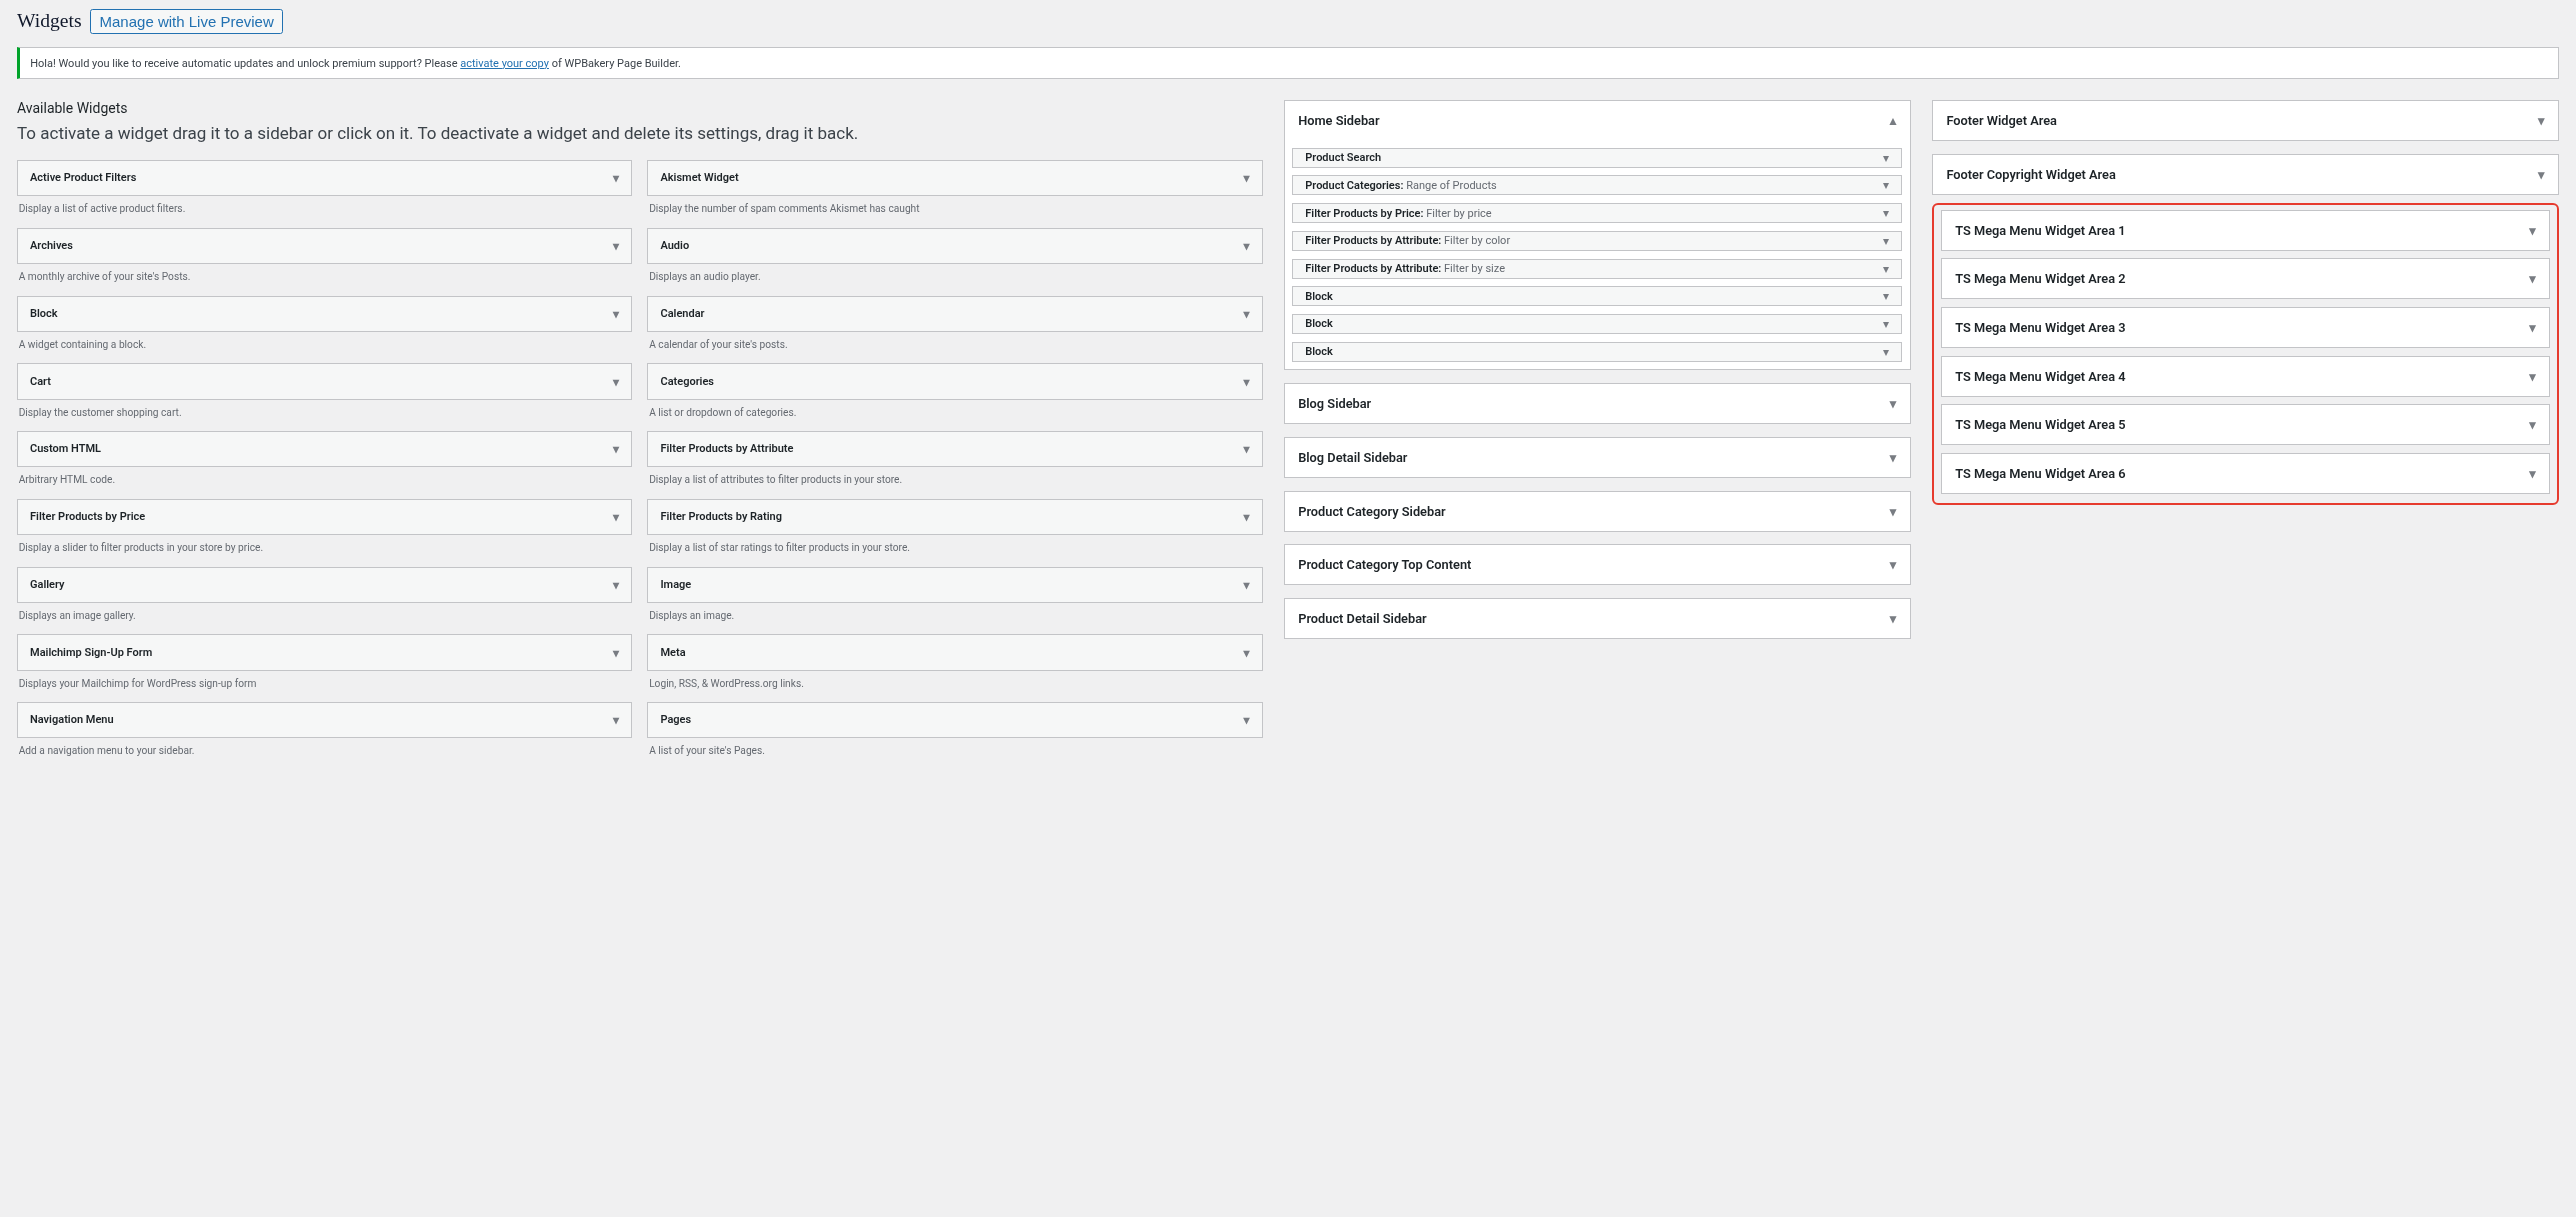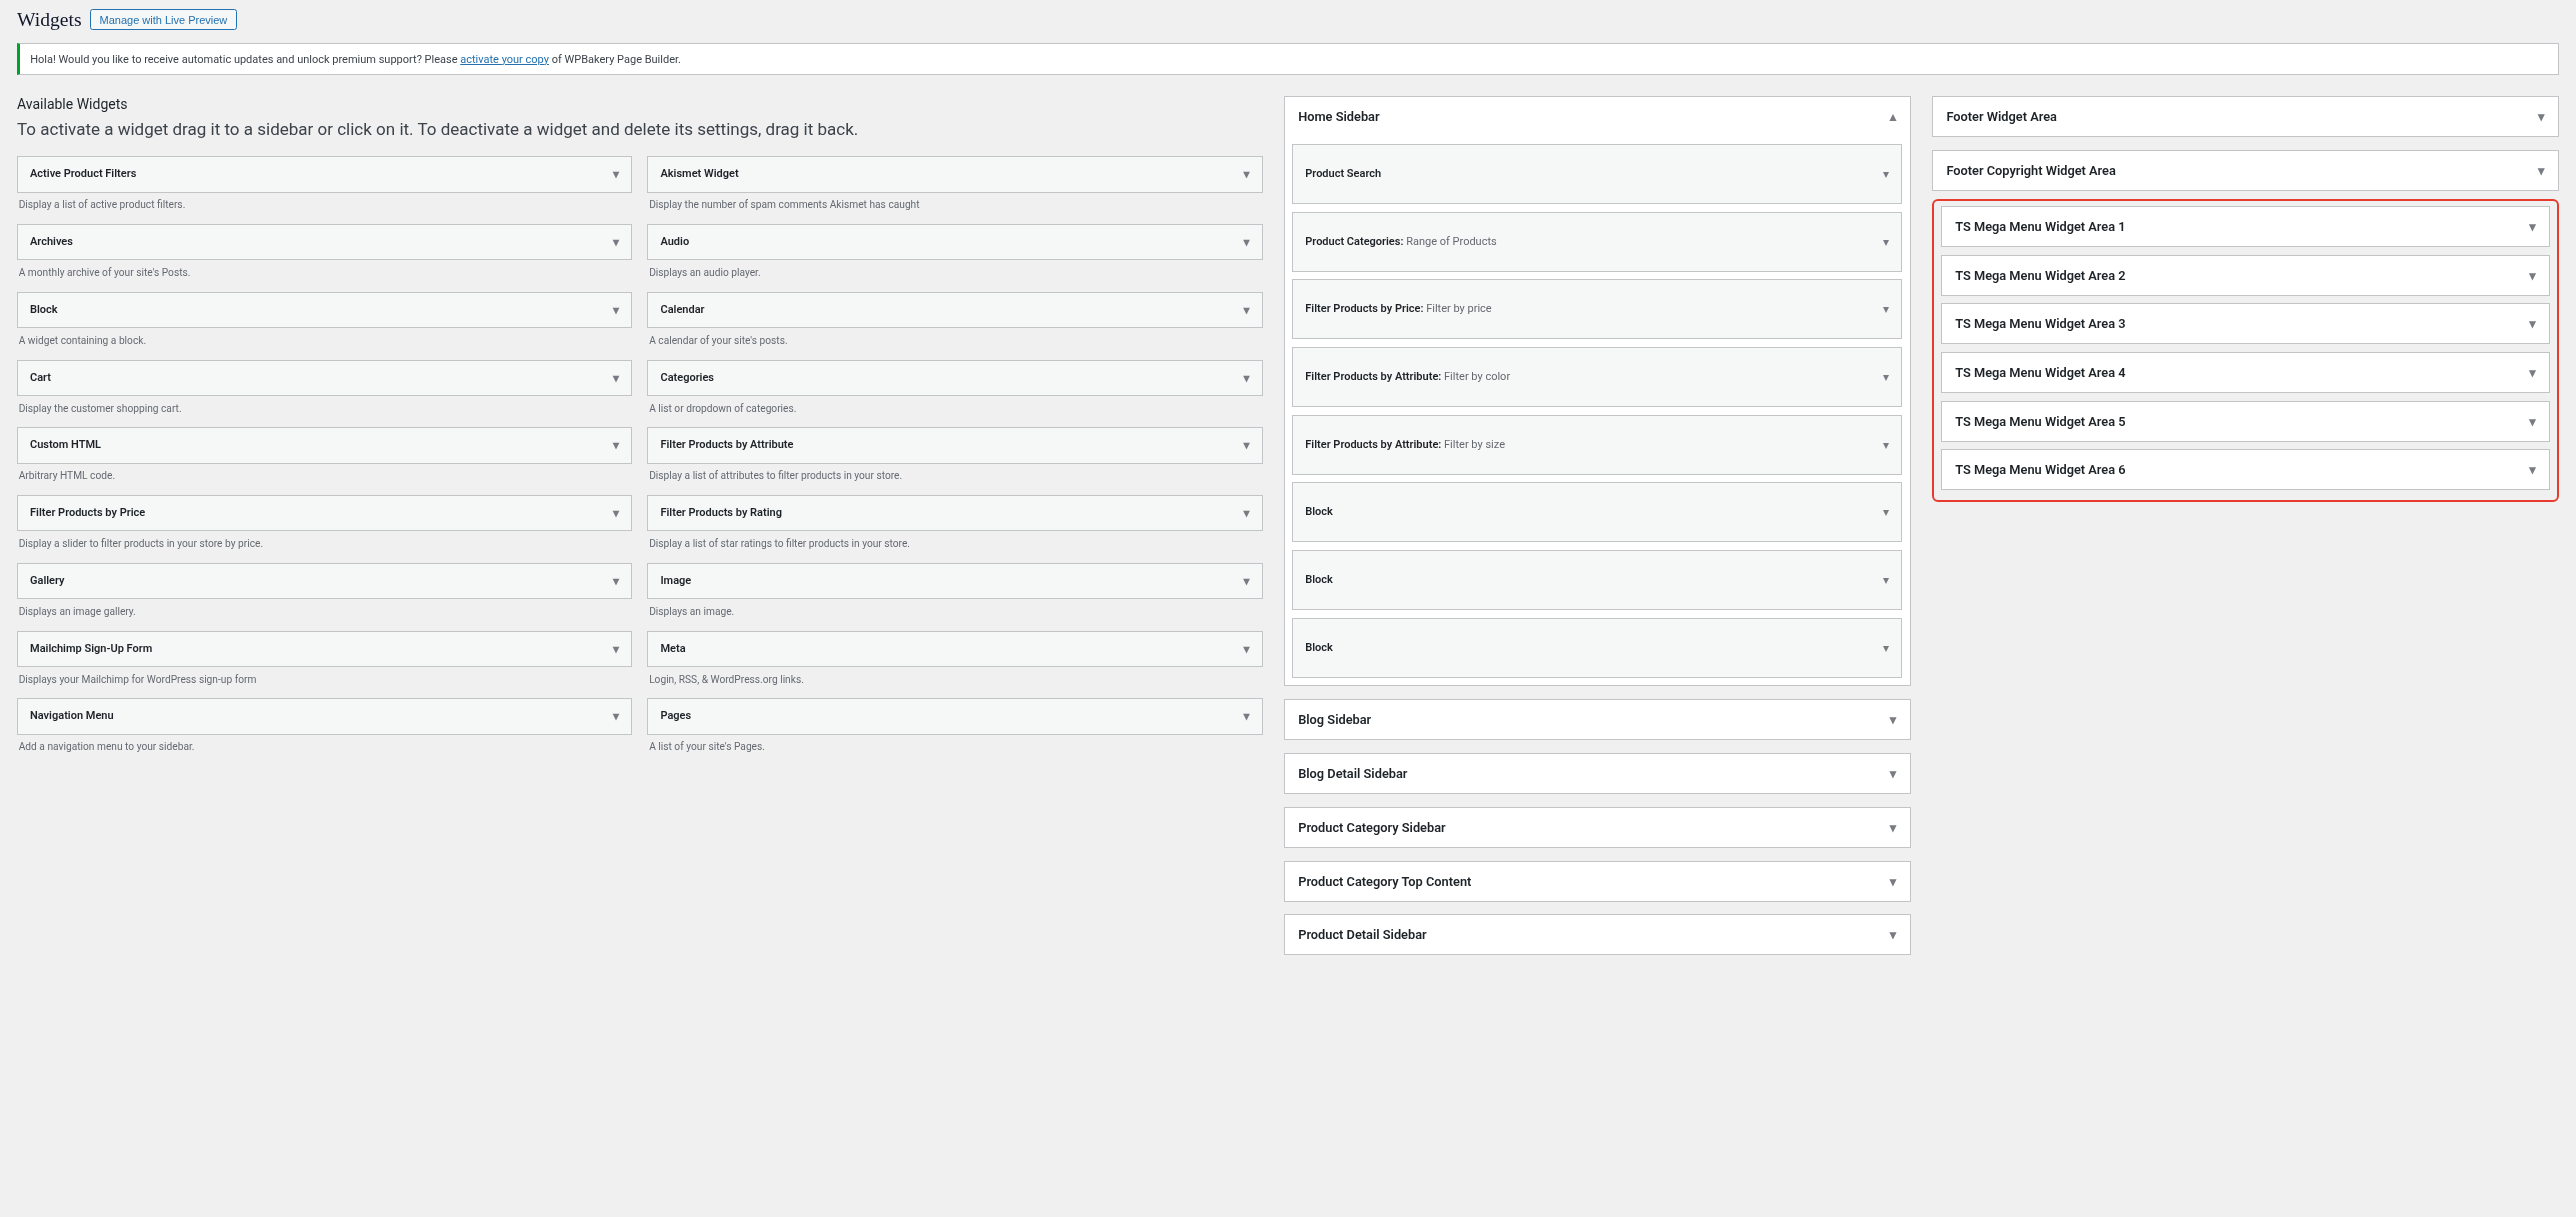--- a/index.html
+++ b/index.html
@@ -8,21 +8,21 @@
       font-size: 11px;
       color: #3c434a;
       background: #f0f0f1;
       padding: 8.5px 17px 17px;
     }
     
     .header { display: flex; align-items: center; gap: 8.5px; margin-bottom: 12.8px; }
     h1 { font-size: 19.6px; font-weight: 400; color: #0f172a; font-family: Liberation Serif, serif; }
     .button-outline {
       border: 0.9px solid #2271b1; color: #2271b1; background: #f6f7f7;
-      padding: 3.4px 8.5px; border-radius: 2.6px; font-size: 11px; cursor: pointer;
+      padding: 3.4px 8.5px; border-radius: 2.6px; font-size: 15px; cursor: pointer;
     }
     
     .notice {
       background: #fff; border: 0.9px solid #c3c4c7; border-left: 3.4px solid #00a32a;
       padding: 8.5px 10.2px; margin-bottom: 21px; font-size: 11px;
     }
     .notice a { color: #2271b1; text-decoration: underline; }
     
     .layout { display: flex; gap: 21px; }
     .col-left { flex: 0 0 49%; }
@@ -47,22 +47,22 @@
     }
     .sidebar-card.expanded .sidebar-body { padding: 7.7px; }
     .sidebar-head {
       display: flex; justify-content: space-between; align-items: center;
       padding: 12px 13.6px; cursor: pointer; font-size: 12.8px; font-weight: 600; color: #1d2327;
     }
     .sidebar-head .caret { color: #787c82; font-size: 12.8px; }
     .sidebar-body { border-top: 0; }
     .sidebar-widget {
       background: #f6f7f7; border: 0.9px solid #c3c4c7; margin-bottom: 7.7px;
-      display: flex; justify-content: space-between; 
-      padding: 22px 12px; font-size: 11px; cursor: pointer;
+      display: flex; justify-content: space-between; align-items: center;
+      padding: 2px 12px; font-size: 11px; cursor: pointer;
     }
     .sidebar-widget:last-child { margin-bottom: 0; }
     .sidebar-widget .label { font-weight: 600; color: #1d2327; }
     .sidebar-widget .subtitle { font-weight: 400; color: #646970; }
     .sidebar-widget .caret { color: #787c82; font-size: 12px; }
     
     .highlight-box {
       border: 2.6px solid #e63b2e; border-radius: 6px;
       padding: 5.1px 6.8px 1.7px; margin-top: -5.1px;
     }

